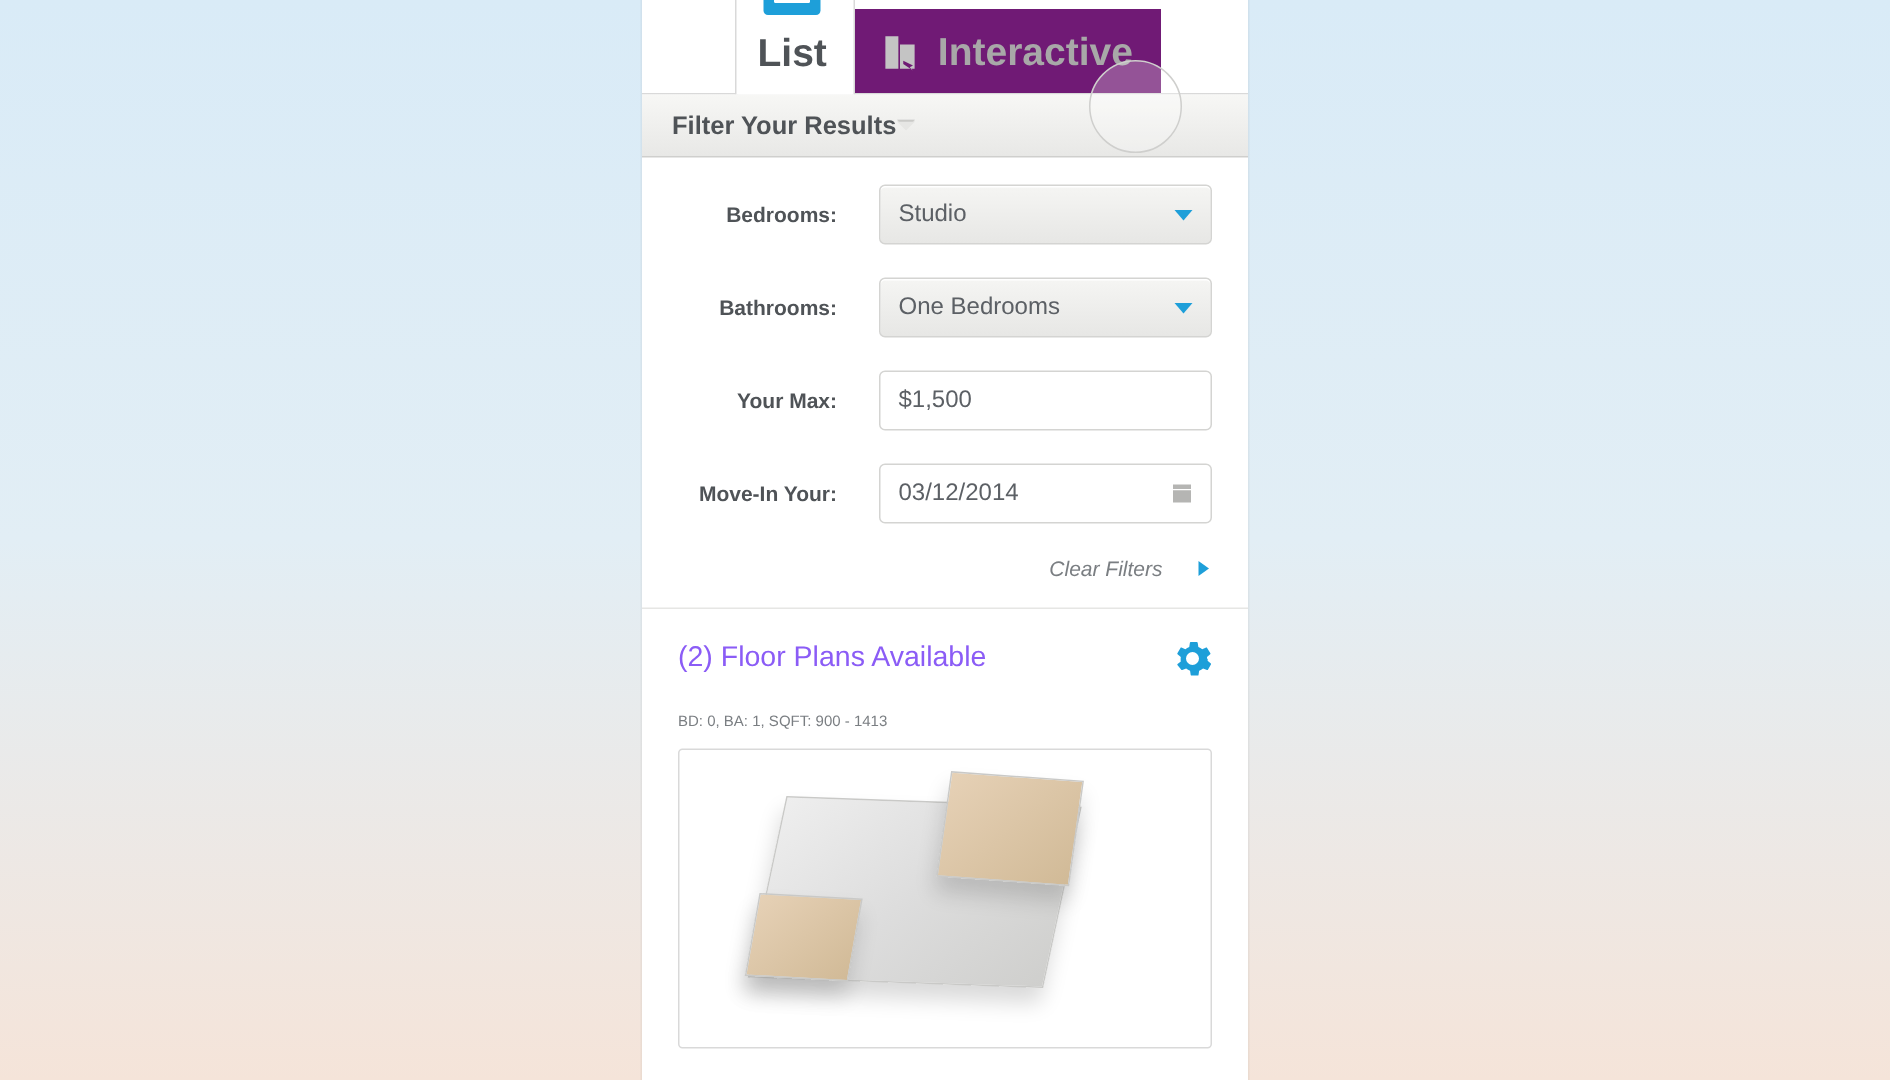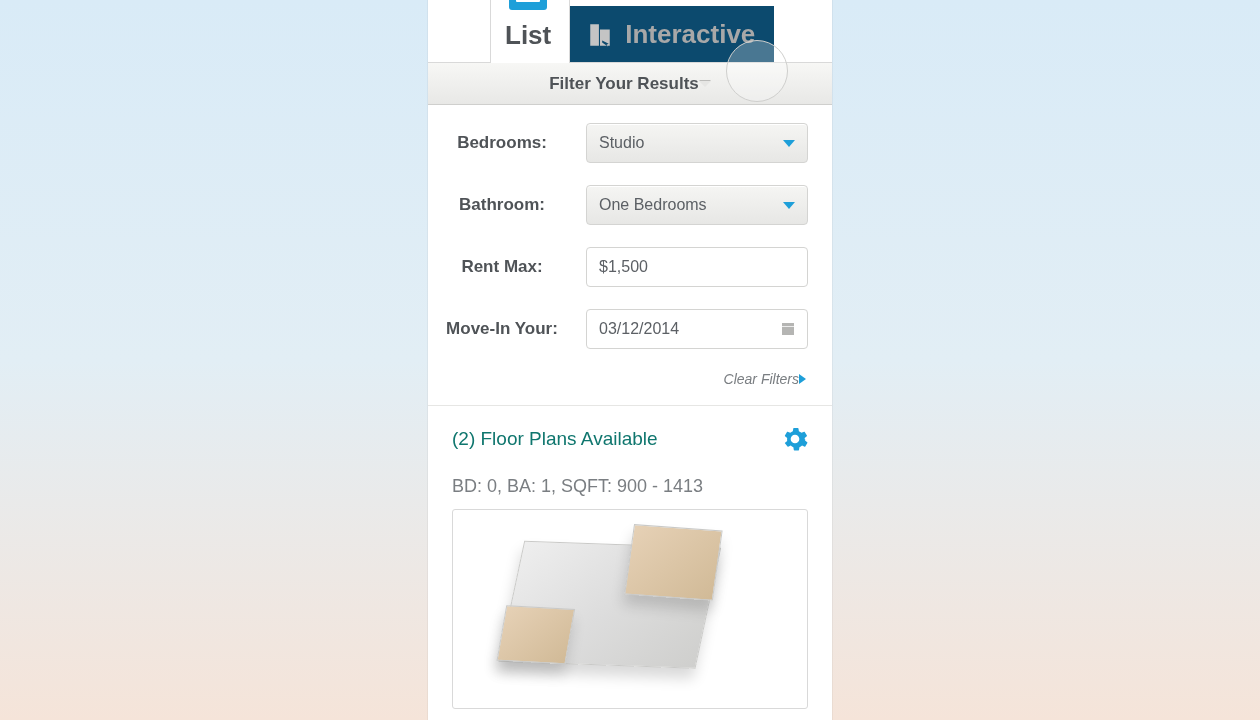--- a/index.html
+++ b/index.html
@@ -31,21 +31,21 @@
     flex: 0 0 auto;
     display: flex;
     align-items: center;
     gap: 10px;
     padding: 12px 18px 12px 14px;
     font-size: 26px;
     font-weight: 600;
     color: #a8a8a8;
     border: 1px solid transparent;
     border-bottom: none;
-    background: #0c4a6e;
+    background: #701a75;
     cursor: pointer;
   }
   .tab:first-child { margin-left: 62px; }
   .tab.active {
     color: #4f5357;
     border-color: #d9d9d9;
     border-top-left-radius: 3px;
     border-top-right-radius: 3px;
     position: relative;
     top: 1px;
@@ -68,21 +68,21 @@
   .interactive-icon svg { width: 26px; height: 26px; fill: #c4c4c4; }
 
   
   .filter-header {
     height: 42px;
     background: linear-gradient(to bottom, #f7f7f5 0%, #e8e8e6 100%);
     border-bottom: 1px solid #cfcfcd;
     display: flex;
     align-items: center;
     padding: 0 20px;
-    justify-content: center;
+    justify-content: flex-start;
     cursor: pointer;
   }
   .filter-header-title {
     font-size: 17px;
     font-weight: 700;
     color: #4f5357;
   }
   .chevron-down {
     width: 0; height: 0;
     border-left: 6px solid transparent;
@@ -107,22 +107,22 @@
     border-bottom: 1px solid #e6e6e4;
   }
   .filter-row {
     display: flex;
     align-items: center;
     margin-bottom: 22px;
   }
   .filter-row:last-of-type { margin-bottom: 12px; }
   .filter-label {
     width: 140px;
-    text-align: center;
-    font-size: 17px;
+    text-align: right;
+    font-size: 14px;
     font-weight: 700;
     color: #4f5357;
     padding-right: 28px;
   }
   .select-box, .text-input {
     flex: 1;
     height: 40px;
     border: 1px solid #d4d4d2;
     border-radius: 4px;
     font-size: 16px;
@@ -151,21 +151,21 @@
   }
   .date-icon {
     position: absolute; right: 10px; top: 50%; transform: translateY(-50%);
     width: 18px; height: 18px;
   }
   .date-icon svg { width: 18px; height: 18px; fill: #b5b5b3; }
   .clear-row {
     display: flex;
     justify-content: flex-end;
     align-items: center;
-    gap: 0;
+    gap: 24px;
     padding-right: 2px;
   }
   .clear-link {
     font-style: italic;
     color: #7a7e82;
     font-size: 14px;
     cursor: pointer;
   }
   .clear-arrow {
     width: 0; height: 0;
@@ -177,35 +177,35 @@
   
   .results {
     padding: 20px 24px 0 24px;
   }
   .results-header {
     display: flex; justify-content: space-between; align-items: center;
     margin-bottom: 24px;
   }
   .results-count {
     font-size: 19px;
-    color: #0f766e;
+    color: #8b5cf6;
   }
   .gear-btn {
     width: 26px; height: 26px; cursor: pointer;
   }
   .gear-btn svg { width: 26px; height: 26px; fill: #1e9fd9; }
 
   .plan-title {
     font-size: 24px;
     font-weight: 700;
     color: #5c6065;
     margin-bottom: 4px;
   }
   .plan-meta {
-    font-size: 18px;
+    font-size: 10px;
     color: #7a7e82;
     margin-bottom: 12px;
   }
   .plan-image-box {
     border: 1px solid #d9d9d9;
     border-radius: 3px;
     height: 200px;
     display: flex;
     align-items: center;
     justify-content: center;
@@ -263,29 +263,29 @@
 
     <div class="filter-row">
       <div class="filter-label">Bedrooms:</div>
       <div class="select-box">
         <span>Studio</span>
         <span class="select-caret"></span>
       </div>
     </div>
 
     <div class="filter-row">
-      <div class="filter-label">Bathroom:</div>
+      <div class="filter-label">Bathrooms:</div>
       <div class="select-box">
         <span>One Bedrooms</span>
         <span class="select-caret"></span>
       </div>
     </div>
 
     <div class="filter-row">
-      <div class="filter-label">Rent Max:</div>
+      <div class="filter-label">Your Max:</div>
       <div class="text-input">
         <span>$1,500</span>
       </div>
     </div>
 
     <div class="filter-row">
       <div class="filter-label">Move-In Your:</div>
       <div class="text-input">
         <span>03/12/2014</span>
         <span class="date-icon">

